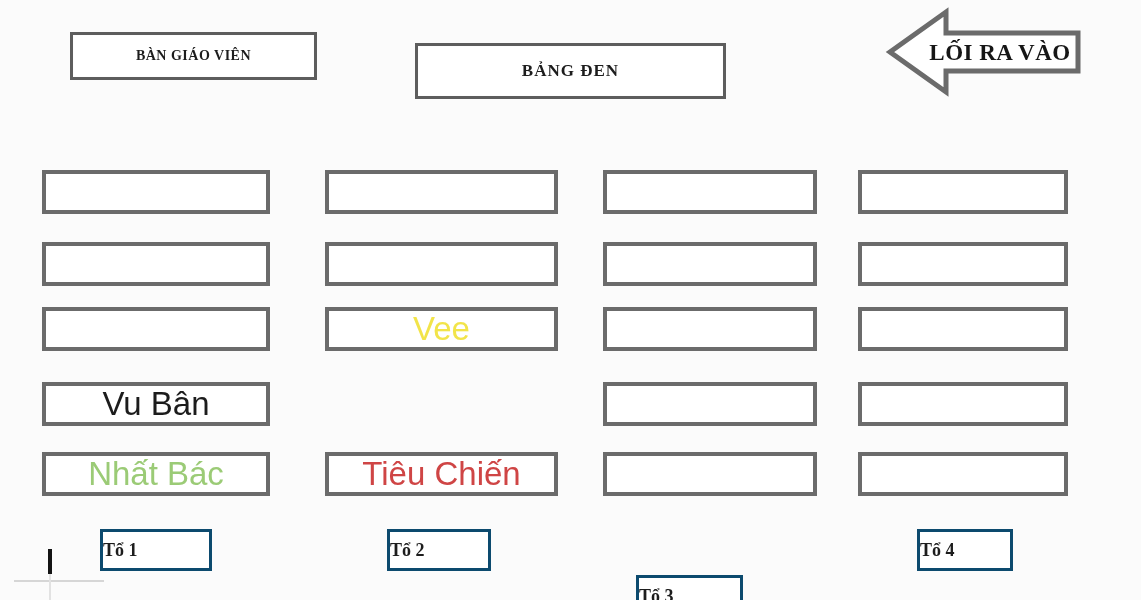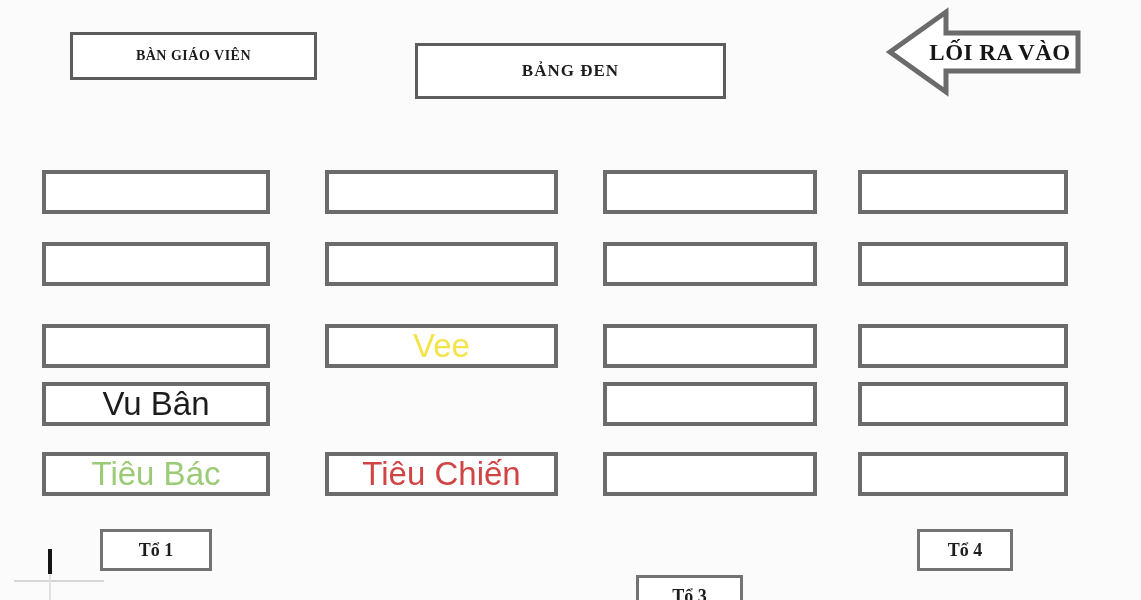--- a/index.html
+++ b/index.html
@@ -44,29 +44,29 @@
   .seat-name{
     font-size:33px;line-height:36px;white-space:nowrap;
     color:#1c1c1c;
   }
   .c1{left:42px;width:220px;}
   .c2{left:325px;width:225px;}
   .c3{left:603px;width:206px;}
   .c4{left:858px;width:202px;}
   .r1{top:170px;}
   .r2{top:242px;}
-  .r3{top:324px;}
+  .r3{top:307px;}
   .r4{top:382px;}
   .r5{top:452px;}
 
   
   .group-box{
     position:absolute;top:529px;height:36px;
-    background:#ffffff;border:3px solid #737373;
-    display:flex;align-items:center;justify-content:center;
+    background:#ffffff;border:3px solid #0c4a6e;
+    display:flex;align-items:center;
     font-family:"Liberation Serif","DejaVu Serif",serif;
     font-weight:bold;font-size:18px;color:#1d1d1d;
   }
   .g1{left:100px;width:106px;}
   .g2{left:387px;width:98px;}
   .g3{left:636px;width:101px;margin-top:46px;}
   .g4{left:917px;width:90px;}
 
   
   .cursor-mark{
@@ -103,21 +103,21 @@
   <div class="desk c1 r2">
     <span class="seat-name"></span>
   </div>
   <div class="desk c1 r3">
     <span class="seat-name"></span>
   </div>
   <div class="desk c1 r4">
     <span class="seat-name" style="color: rgb(28, 28, 28);">Vu Bân</span>
   </div>
   <div class="desk c1 r5">
-    <span class="seat-name" style="color: rgb(155, 203, 118);">Tiêu Bác</span>
+    <span class="seat-name" style="color: rgb(155, 203, 118);">Nhất Bác</span>
   </div>
 
   <div class="desk c2 r1">
     <span class="seat-name"></span>
   </div>
   <div class="desk c2 r2">
     <span class="seat-name"></span>
   </div>
   <div class="desk c2 r3">
     <span class="seat-name" style="color: rgb(242, 228, 73);">Vee</span>
@@ -154,20 +154,23 @@
   <div class="desk c4 r4">
     <span class="seat-name"></span>
   </div>
   <div class="desk c4 r5">
     <span class="seat-name"></span>
   </div>
 
   <div class="group-box g1">
     <span>Tổ 1</span>
   </div>
+  <div class="group-box g2">
+    <span>Tổ 2</span>
+  </div>
   <div class="group-box g3">
     <span>Tổ 3</span>
   </div>
   <div class="group-box g4">
     <span>Tổ 4</span>
   </div>
 
   <div class="cursor-mark"></div>
   <div class="margin-line-h"></div>
   <div class="margin-line-v"></div>

